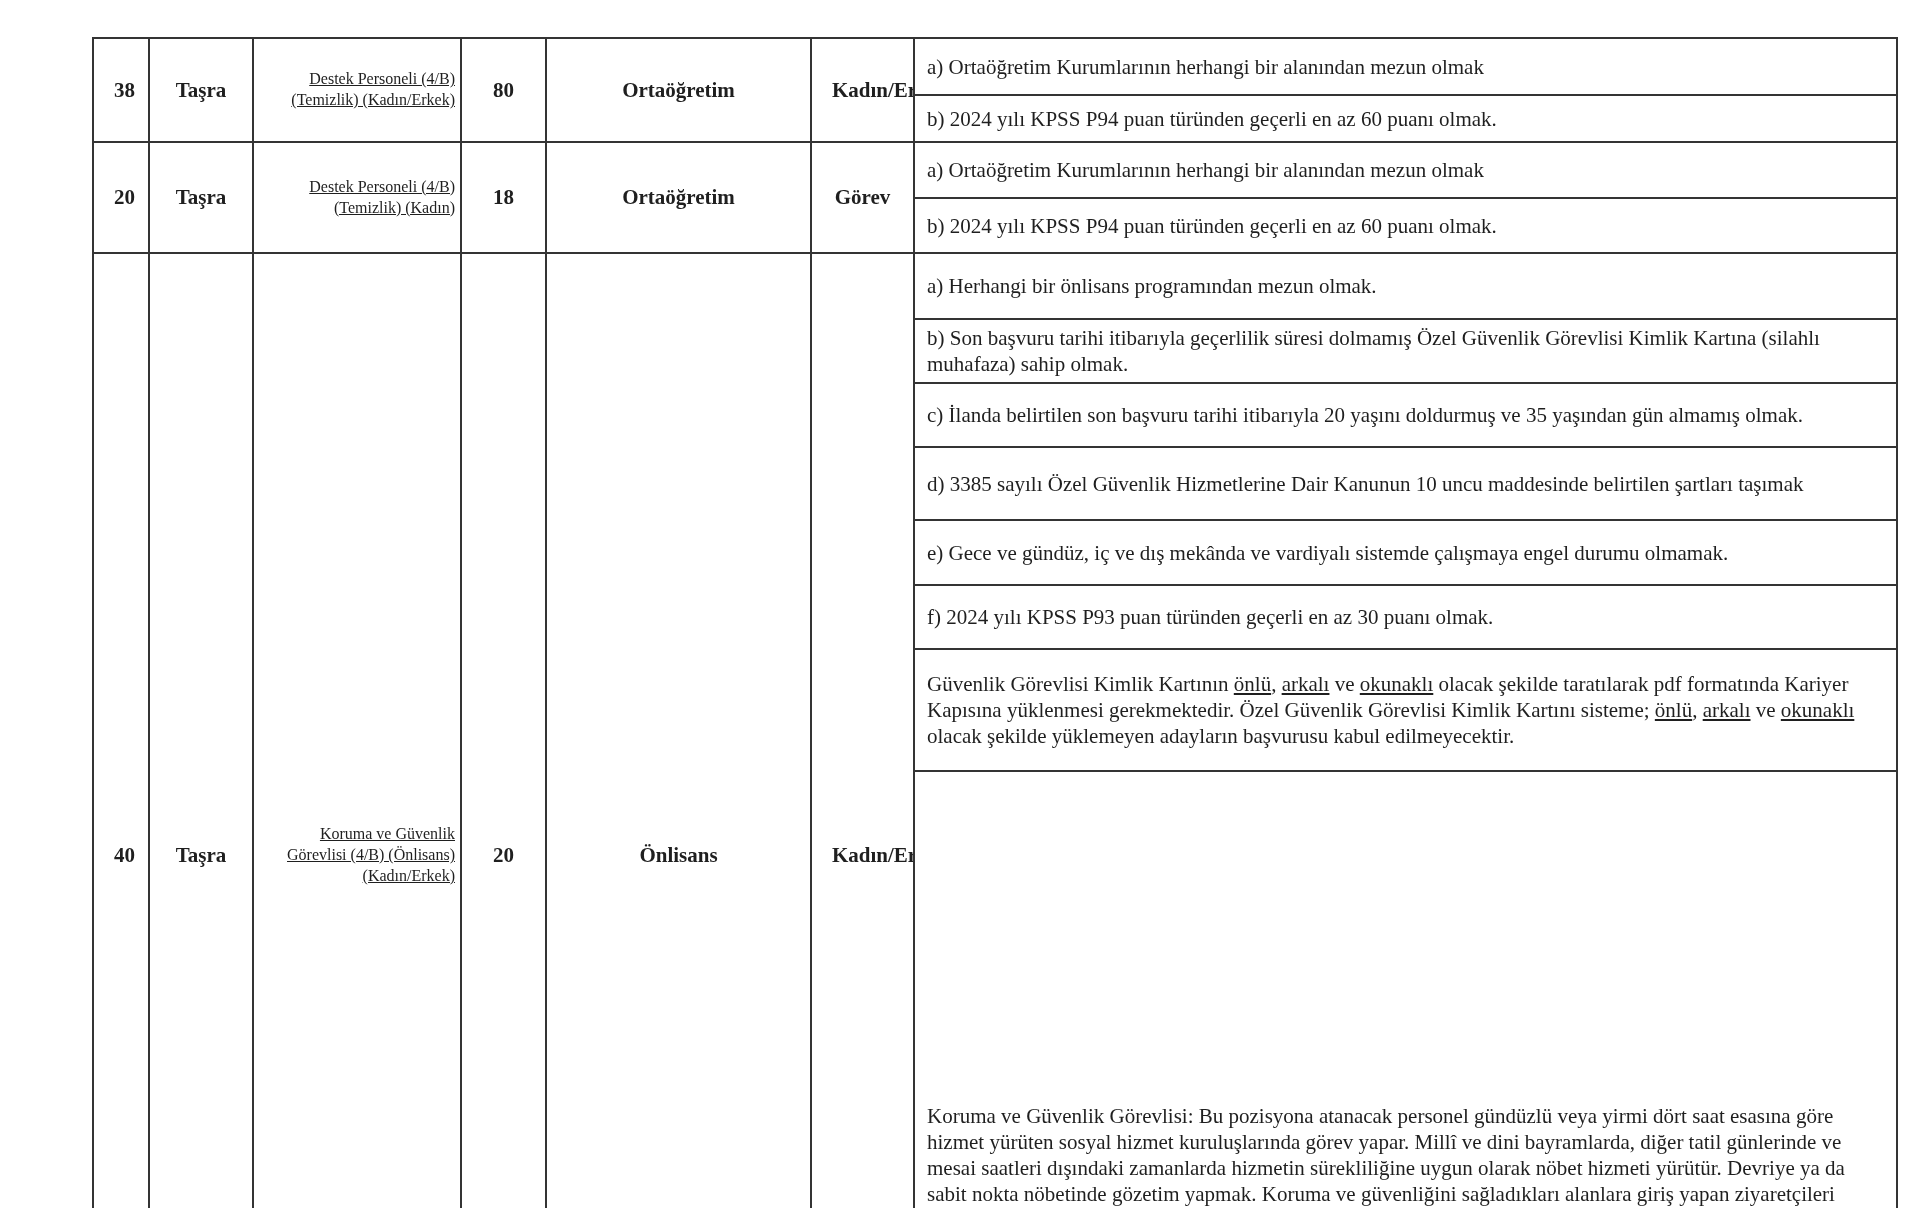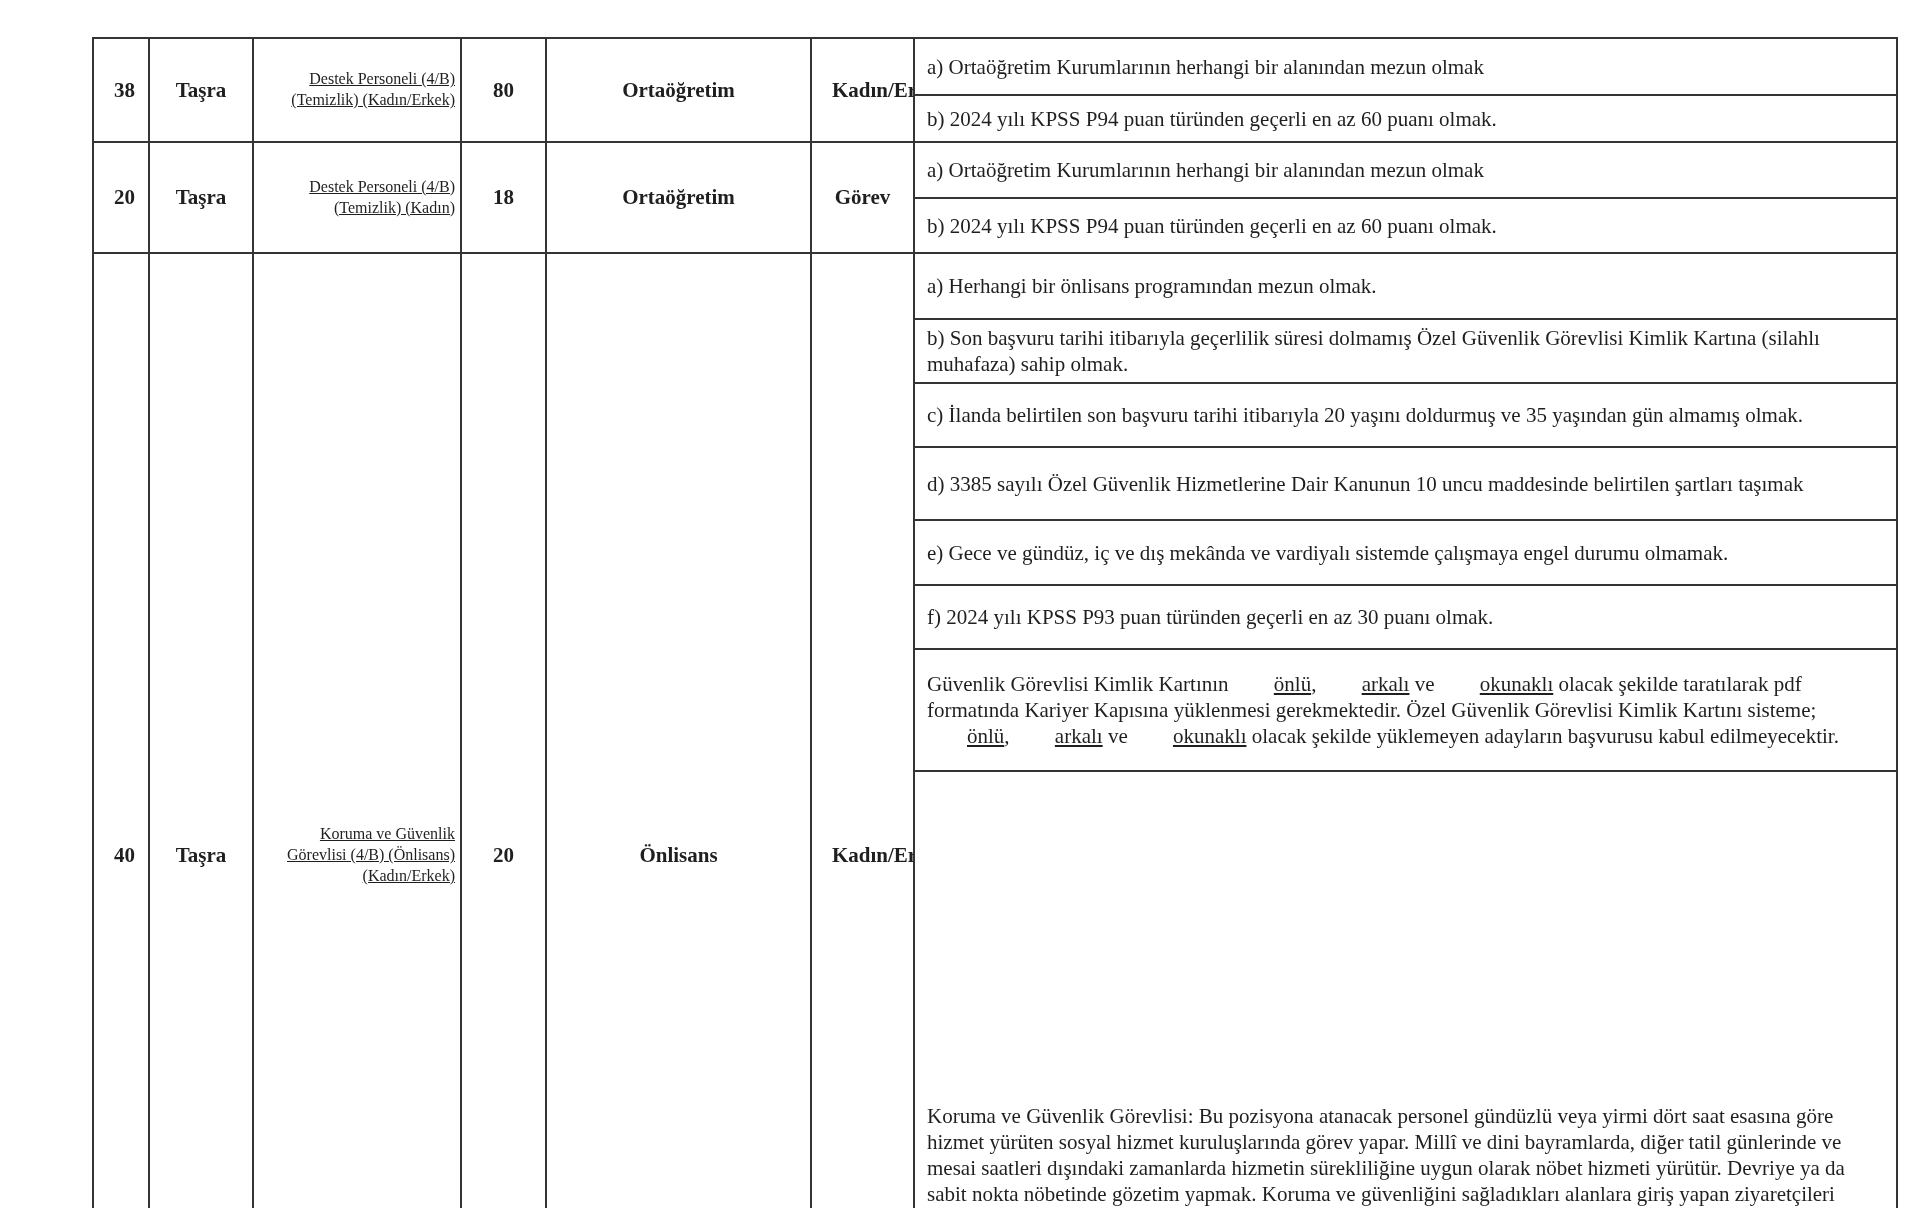--- a/index.html
+++ b/index.html
@@ -54,21 +54,20 @@
   td.req-tall {
     vertical-align: top;
     padding-top: 188px;
   }
   td.req-tall .para {
     max-width: 945px;
   }
   .u {
     text-decoration: underline;
     text-underline-offset: 2px;
-    margin-left: 40px;
   }
 </style>
 </head>
 <body>
 
 <div class="doc">
   <table class="roster">
     <colgroup>
       <col style="width:56px">
       <col style="width:104px">

